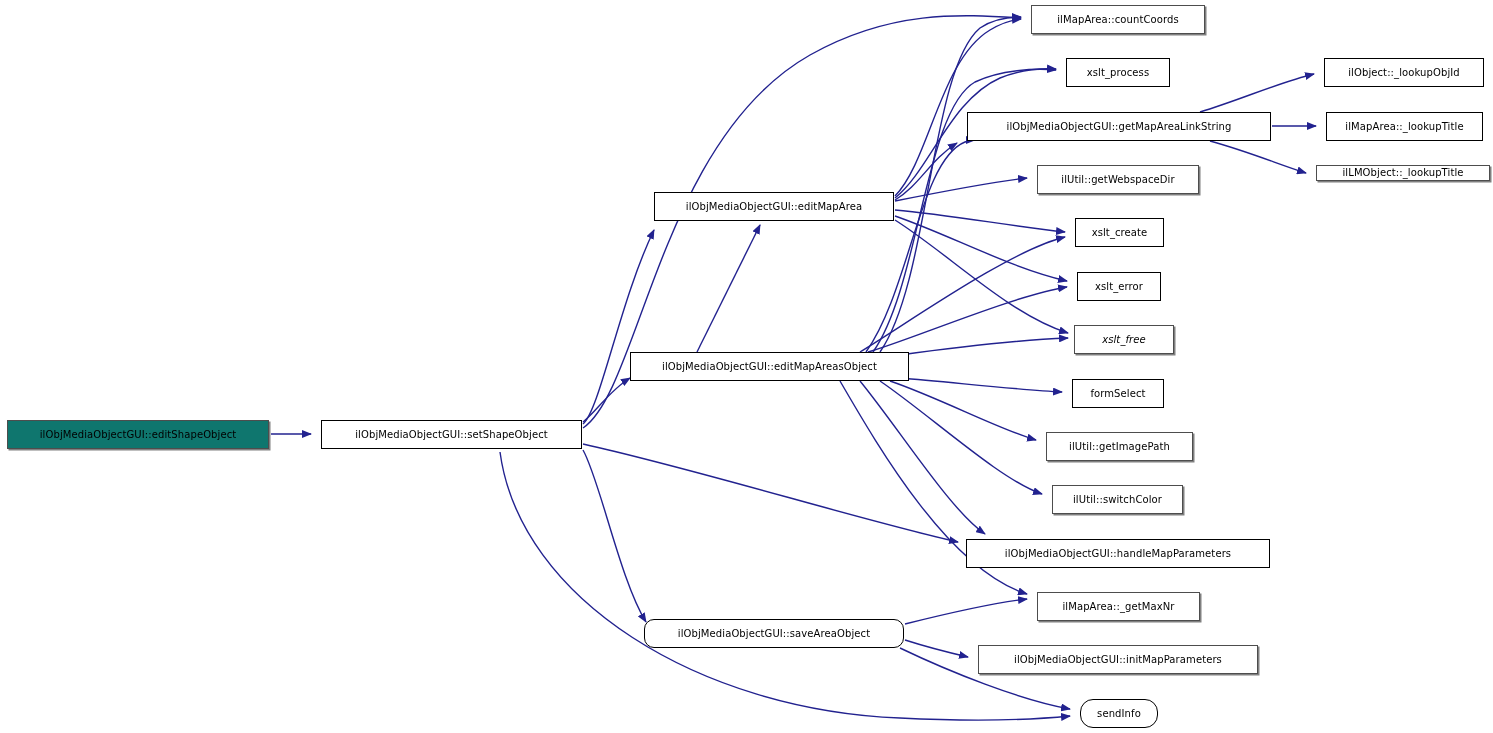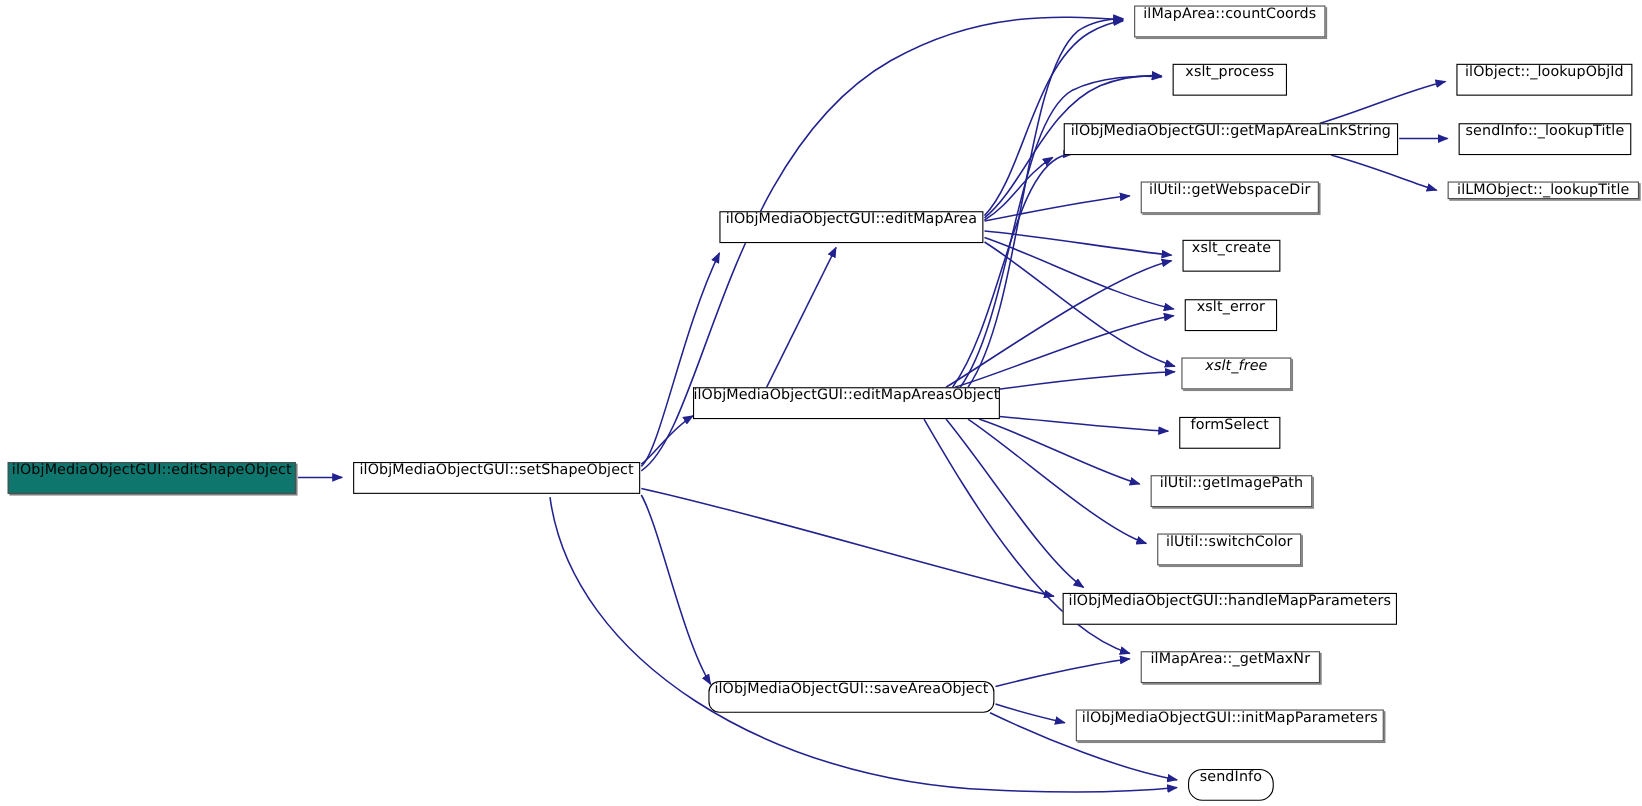--- a/index.html
+++ b/index.html
@@ -2,25 +2,25 @@
 <html><head>
 <meta charset="utf-8">
 <style>
   html,body{margin:0;padding:0;background:#ffffff;}
   body{font-family:"DejaVu Sans", sans-serif;}
   #canvas{position:relative;width:1493px;height:733px;background:#ffffff;overflow:hidden;}
   #edges{position:absolute;left:0;top:0;width:1493px;height:733px;}
   .node{
     position:absolute;
     box-sizing:border-box;
-    display:flex;justify-content:center;
+    display:flex;align-items:center;justify-content:center;
     background:#ffffff;
     border:1px solid #000000;
     color:#000000;
-    font-size:13px;
+    font-size:10px;
     line-height:1;
     white-space:nowrap;
     letter-spacing:0.1px;
   }
   .node.shadow{
     border:1px solid #4d4d4d;
     box-shadow:1.5px 1.5px 0 0 #808080;
   }
   .node.current{
     background:#0f766e;
@@ -129,19 +129,19 @@
       <div class="node shadow" style="left: 978px; top: 645px; width: 280px; height: 29px;">
         <span class="label">ilObjMediaObjectGUI::initMapParameters</span>
       </div>
       <div class="node" style="left: 1080px; top: 699px; width: 78px; height: 29px; border-radius: 13px;">
         <span class="label">sendInfo</span>
       </div>
       <div class="node" style="left: 1324px; top: 58px; width: 160px; height: 29px;">
         <span class="label">ilObject::_lookupObjId</span>
       </div>
       <div class="node" style="left: 1326px; top: 112px; width: 157px; height: 29px;">
-        <span class="label">sendInfo::_lookupTitle</span>
+        <span class="label">ilMapArea::_lookupTitle</span>
       </div>
       <div class="node shadow" style="left: 1316px; top: 165px; width: 174px; height: 16px;">
         <span class="label">ilLMObject::_lookupTitle</span>
       </div>
     </div>
 </div>
 
 </body></html>

